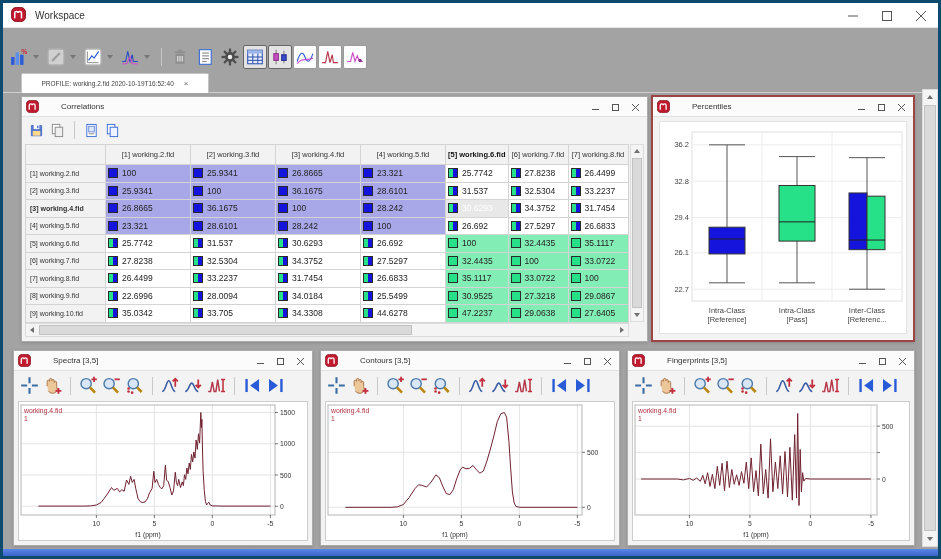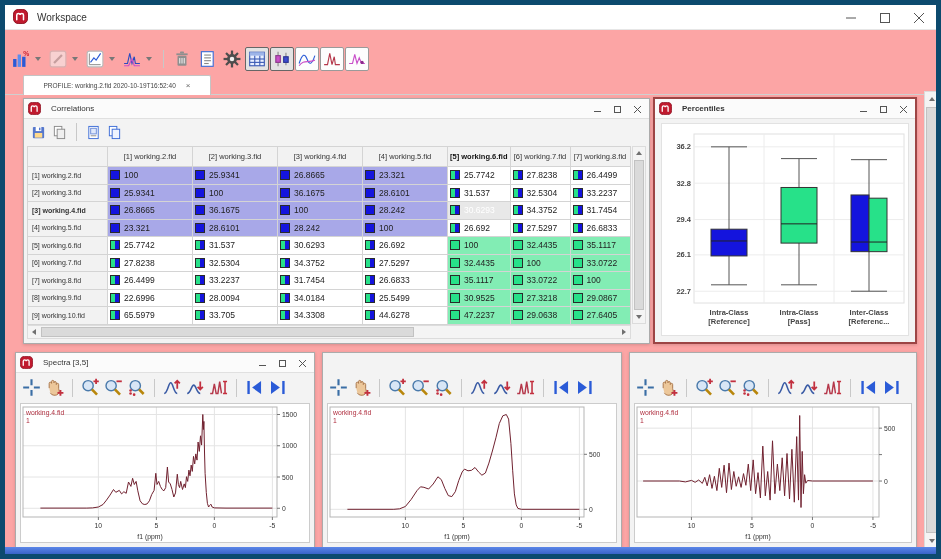--- a/index.html
+++ b/index.html
@@ -1,17 +1,17 @@
 <!DOCTYPE html>
 <html><head>
 <meta charset="utf-8">
 <style>
   html,body{margin:0;padding:0;background:#d8d8d8;}
   *{box-sizing:border-box;}
-  #app{position:relative;width:941px;height:559px;background:#fca5a5;border:5px solid #0c4a6e;
+  #app{position:relative;width:941px;height:559px;background:#a3a3a3;border:3px solid #0c4a6e;
        font-family:"Liberation Sans",sans-serif;color:#222;overflow:hidden;}
   svg{display:block;}
   svg text{font-family:"Liberation Sans",sans-serif;}
 
   
   .titlebar{position:absolute;top:0;left:0;right:0;height:25px;background:#ffffff;display:flex;align-items:center;border-bottom:1px solid #e6e6e6;}
   .app-logo{width:16px;height:16px;margin-left:8px;}
   .titlebar .t{font-size:10px;margin-left:8px;color:#333;}
   .wctl{position:absolute;right:0;top:0;height:25px;display:flex;}
   .wctl .b{width:34px;height:25px;display:flex;align-items:center;justify-content:center;color:#555;}
@@ -26,21 +26,21 @@
   .dd{width:0;height:0;border-left:3px solid transparent;border-right:3px solid transparent;border-top:4px solid #777;margin:0 5px 0 1px;}
   .tsep{width:1px;height:18px;background:#c8c8c8;margin:0 6px;}
   .tabbar{position:absolute;top:68px;left:0;right:0;height:22px;border-bottom:1px solid #cfcfcf;}
   .tab{position:absolute;left:18px;top:2px;width:188px;height:20px;background:#ffffff;border:1px solid #c4c4c4;border-bottom:none;border-radius:2px 2px 0 0;display:flex;align-items:center;justify-content:center;font-size:6.5px;color:#444;}
   .tab .x{margin-left:10px;color:#666;font-size:8px;}
 
   
   .win{position:absolute;background:#f3f3f3;border:1px solid #ababab;box-shadow:0 1px 3px rgba(0,0,0,.15);}
   .win-titlebar{position:absolute;top:0;left:0;right:0;height:20px;background:#fbfbfb;border-bottom:1px solid #e0e0e0;display:flex;align-items:center;}
   .win-titlebar .logo{width:13px;height:13px;margin-left:4px;}
-  .win-titlebar .t{font-size:8px;color:#333;margin-left:10px;}
+  .win-titlebar .t{font-size:8px;color:#333;margin-left:22px;}
   .win-controls{position:absolute;right:2px;top:0;height:20px;display:flex;align-items:center;}
   .win-controls .b{width:20px;height:18px;display:flex;align-items:center;justify-content:center;color:#555;}
 
   
   .corr-toolbar{position:absolute;top:21px;left:4px;height:24px;display:flex;align-items:center;}
   .corr-toolbar .tbtn{width:20px;height:20px;}
   .ctable{position:absolute;left:3px;top:47px;border-collapse:collapse;table-layout:fixed;background:#fff;}
   .ctable td,.ctable th{border:1px solid #d4d4d4;padding:0 2px;overflow:hidden;white-space:nowrap;}
   .ctable th{height:20px;background:#f2f2f2;font-weight:normal;font-size:7.5px;color:#333;text-align:center;}
   .ctable th.bold{font-weight:bold;color:#111;}
@@ -58,21 +58,21 @@
   
   .sb{background:#f4f4f4;border:1px solid #dcdcdc;position:absolute;}
   .sb .thumb{position:absolute;background:#dadada;border:1px solid #c2c2c2;}
   .sb .ar{position:absolute;display:flex;align-items:center;justify-content:center;background:#f4f4f4;}
   .tri-up{width:0;height:0;border-left:3px solid transparent;border-right:3px solid transparent;border-bottom:4px solid #707070;}
   .tri-dn{width:0;height:0;border-left:3px solid transparent;border-right:3px solid transparent;border-top:4px solid #707070;}
   .tri-lf{width:0;height:0;border-top:3px solid transparent;border-bottom:3px solid transparent;border-right:4px solid #707070;}
   .tri-rt{width:0;height:0;border-top:3px solid transparent;border-bottom:3px solid transparent;border-left:4px solid #707070;}
 
   
-  #win-percentiles{border:2px solid #9d4545;font-weight:bold;}
+  #win-percentiles{border:2px solid #9d4545;}
   .chartbox{position:absolute;left:6px;right:6px;top:24px;bottom:6px;background:#fff;border:1px solid #e2e2e2;}
 
   
   .plot-toolbar{position:absolute;top:21px;left:4px;right:2px;height:27px;display:flex;align-items:center;}
   .plot-toolbar .tbtn{width:23px;height:23px;margin-right:0;}
   .plotbox{position:absolute;left:4px;right:4px;top:50px;bottom:4px;background:#fff;border:1px solid #cccccc;}
 
   .blue-strip{position:absolute;left:0;right:0;bottom:0;height:7px;background:linear-gradient(#5b86e8,#3a63c8);}
 </style>
 </head>
@@ -689,21 +689,21 @@
                   <span class="ci green"></span>
                   <span>29.0867</span>
                 </span>
               </td>
             </tr>
             <tr>
               <td class="rh ">[9] working.10.fid</td>
               <td class="v ">
                 <span class="cellwrap">
                   <span class="ci split"></span>
-                  <span>65.5979</span>
+                  <span>35.0342</span>
                 </span>
               </td>
               <td class="v ">
                 <span class="cellwrap">
                   <span class="ci split"></span>
                   <span>33.705</span>
                 </span>
               </td>
               <td class="v ">
                 <span class="cellwrap">
@@ -979,20 +979,46 @@
           <line x1="251.36073059360734" y1="113" x2="251.36073059360734" y2="116" stroke="#777"></line>
           <text x="251.36073059360734" y="124" font-size="6.8" fill="#333" text-anchor="middle">-5</text>
           <text x="129" y="135" font-size="6.8" fill="#333" text-anchor="middle">f1 (ppm)</text>
           <polyline points="19.4,104.1 65.8,104.1 71.6,103.9 77.4,103.0 82.0,100.5 85.5,96.1 89.0,91.1 92.5,85.5 94.8,88.3 98.3,86.4 100.6,89.9 102.9,87.7 105.2,89.3 107.5,78.0 109.9,82.4 111.6,74.3 113.3,80.5 115.1,77.4 116.8,86.8 119.1,96.8 121.5,99.9 123.8,100.5 126.1,99.9 128.4,96.8 130.7,90.5 133.1,86.4 134.8,69.3 136.0,80.5 137.7,77.4 139.4,82.4 141.2,85.5 142.9,86.8 144.7,83.6 146.4,63.0 147.6,78.0 149.3,79.9 151.0,85.5 152.8,93.0 154.5,88.9 156.3,70.2 157.4,80.5 158.6,83.6 159.7,77.4 161.5,85.5 163.2,79.9 164.4,83.6 165.5,72.7 166.7,77.4 167.9,66.1 169.0,71.8 170.2,61.1 171.3,67.4 172.5,52.4 173.7,59.9 174.8,49.9 176.0,56.1 177.1,38.0 178.3,47.4 179.5,31.8 180.6,41.1 181.8,10.5 182.4,25.5 182.9,17.4 183.5,48.0 184.1,69.3 185.3,88.6 186.4,99.3 187.6,103.0 188.7,101.4 189.9,100.2 191.1,103.0 193.4,103.9 205.0,104.1 251.4,104.1" fill="none" stroke="#70212f" stroke-width="1"></polyline>
           <text x="5" y="11" font-size="6.8" fill="#b03040">working.4.fid</text>
           <text x="5" y="19" font-size="6.8" fill="#b03040">1</text>
         </svg>
       </div>
     </div>
   <div class="win plotwin" style="left:317px;top:347px;width:300px;height:196px;">
+      <div class="win-titlebar">
+       <span class="logo">
+          <svg width="13" height="13" viewBox="0 0 16 16">
+            <rect x="0.5" y="0.5" width="15" height="15" rx="5" fill="#c01a2e" stroke="#8e1322"></rect>
+            <path d="M4 11.5 V6.5 a1.8 1.8 0 0 1 3.6 0 a1.8 1.8 0 0 1 3.6 0 V11.5" fill="none" stroke="#fff" stroke-width="1.6" stroke-linecap="round"></path>
+          </svg>
+        </span>
+       <span class="t">Contours [3,5]</span>
+       <div class="win-controls">
+         <span class="b">
+            <svg width="7" height="7">
+              <line x1="0" y1="5.5" x2="7" y2="5.5" stroke="#555"></line>
+            </svg>
+          </span>
+         <span class="b">
+            <svg width="7" height="7">
+              <rect x="0.5" y="0.5" width="6" height="6" fill="none" stroke="#555"></rect>
+            </svg>
+          </span>
+         <span class="b">
+            <svg width="7" height="7">
+              <path d="M0 0 L7 7 M7 0 L0 7" stroke="#555"></path>
+            </svg>
+          </span>
+       </div>
+     </div>
      <div class="plot-toolbar">
         <span class="tbtn">
           <span>
             <svg width="19" height="19" viewBox="0 0 16 16">
               <path d="M8 1 V6 M8 10 V15 M1 8 H6 M10 8 H15" stroke="#3a6ea5" stroke-width="1.8"></path>
             </svg>
           </span>
         </span>
         <span class="tbtn">
           <span>
@@ -1097,20 +1123,46 @@
           <line x1="251.36073059360734" y1="113" x2="251.36073059360734" y2="116" stroke="#777"></line>
           <text x="251.36073059360734" y="124" font-size="6.8" fill="#333" text-anchor="middle">-5</text>
           <text x="129" y="135" font-size="6.8" fill="#333" text-anchor="middle">f1 (ppm)</text>
           <polyline points="19.4,105.3 65.8,105.3 71.6,104.8 77.4,102.5 83.2,95.4 89.0,86.6 92.5,82.8 95.9,83.3 100.6,85.0 105.2,80.0 109.9,72.8 113.3,75.6 116.8,84.4 120.3,91.6 123.8,92.6 127.3,87.7 130.7,76.7 134.2,67.9 136.5,65.1 140.0,66.8 143.5,66.3 147.0,63.5 150.5,67.9 153.9,71.2 157.4,69.0 160.9,59.1 164.4,47.0 167.9,33.8 171.3,19.5 174.8,11.8 178.3,10.5 180.6,15.1 182.9,39.3 184.7,66.8 186.4,89.9 188.2,100.9 189.9,104.4 193.4,105.3 251.4,105.3" fill="none" stroke="#70212f" stroke-width="1"></polyline>
           <text x="5" y="11" font-size="6.8" fill="#b03040">working.4.fid</text>
           <text x="5" y="19" font-size="6.8" fill="#b03040">1</text>
         </svg>
       </div>
     </div>
   <div class="win plotwin" style="left:624px;top:347px;width:288px;height:196px;">
+      <div class="win-titlebar">
+       <span class="logo">
+          <svg width="13" height="13" viewBox="0 0 16 16">
+            <rect x="0.5" y="0.5" width="15" height="15" rx="5" fill="#c01a2e" stroke="#8e1322"></rect>
+            <path d="M4 11.5 V6.5 a1.8 1.8 0 0 1 3.6 0 a1.8 1.8 0 0 1 3.6 0 V11.5" fill="none" stroke="#fff" stroke-width="1.6" stroke-linecap="round"></path>
+          </svg>
+        </span>
+       <span class="t">Fingerprints [3,5]</span>
+       <div class="win-controls">
+         <span class="b">
+            <svg width="7" height="7">
+              <line x1="0" y1="5.5" x2="7" y2="5.5" stroke="#555"></line>
+            </svg>
+          </span>
+         <span class="b">
+            <svg width="7" height="7">
+              <rect x="0.5" y="0.5" width="6" height="6" fill="none" stroke="#555"></rect>
+            </svg>
+          </span>
+         <span class="b">
+            <svg width="7" height="7">
+              <path d="M0 0 L7 7 M7 0 L0 7" stroke="#555"></path>
+            </svg>
+          </span>
+       </div>
+     </div>
      <div class="plot-toolbar">
         <span class="tbtn">
           <span>
             <svg width="19" height="19" viewBox="0 0 16 16">
               <path d="M8 1 V6 M8 10 V15 M1 8 H6 M10 8 H15" stroke="#3a6ea5" stroke-width="1.8"></path>
             </svg>
           </span>
         </span>
         <span class="tbtn">
           <span>

